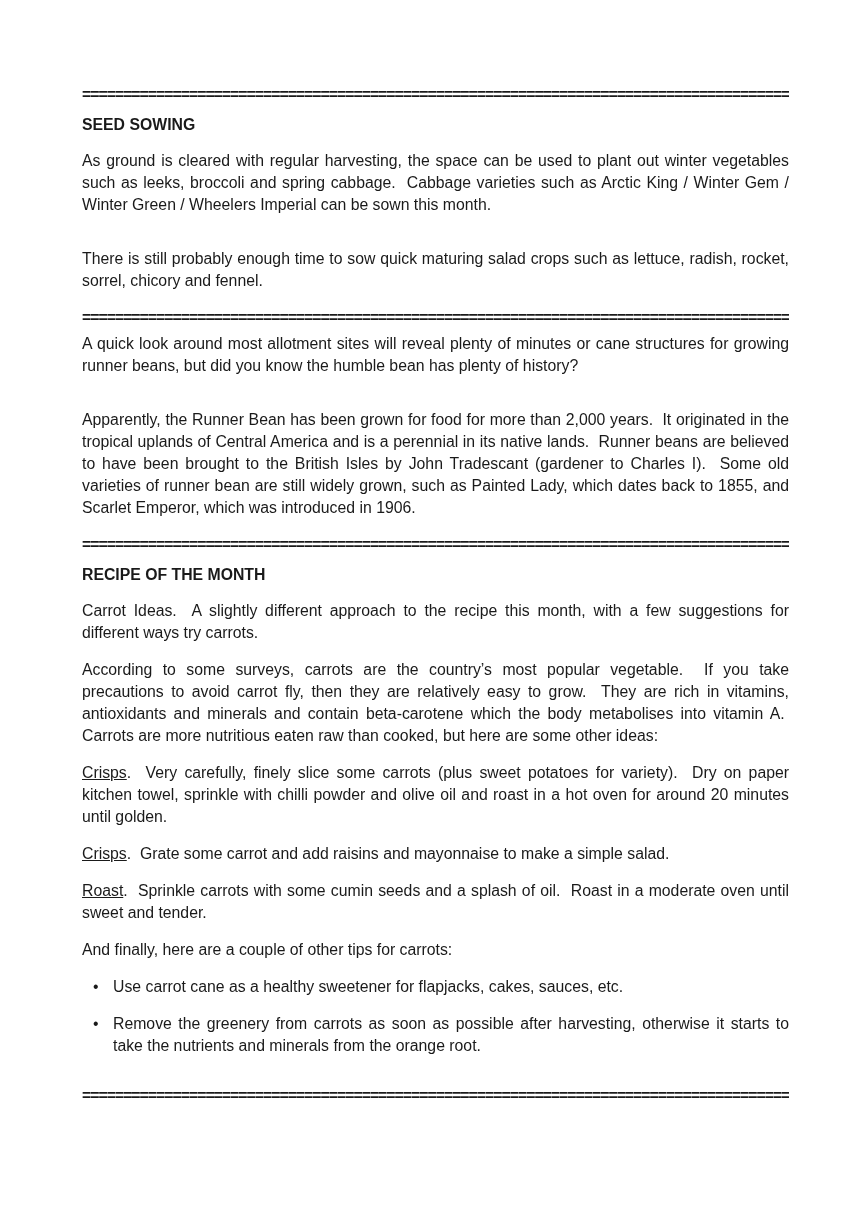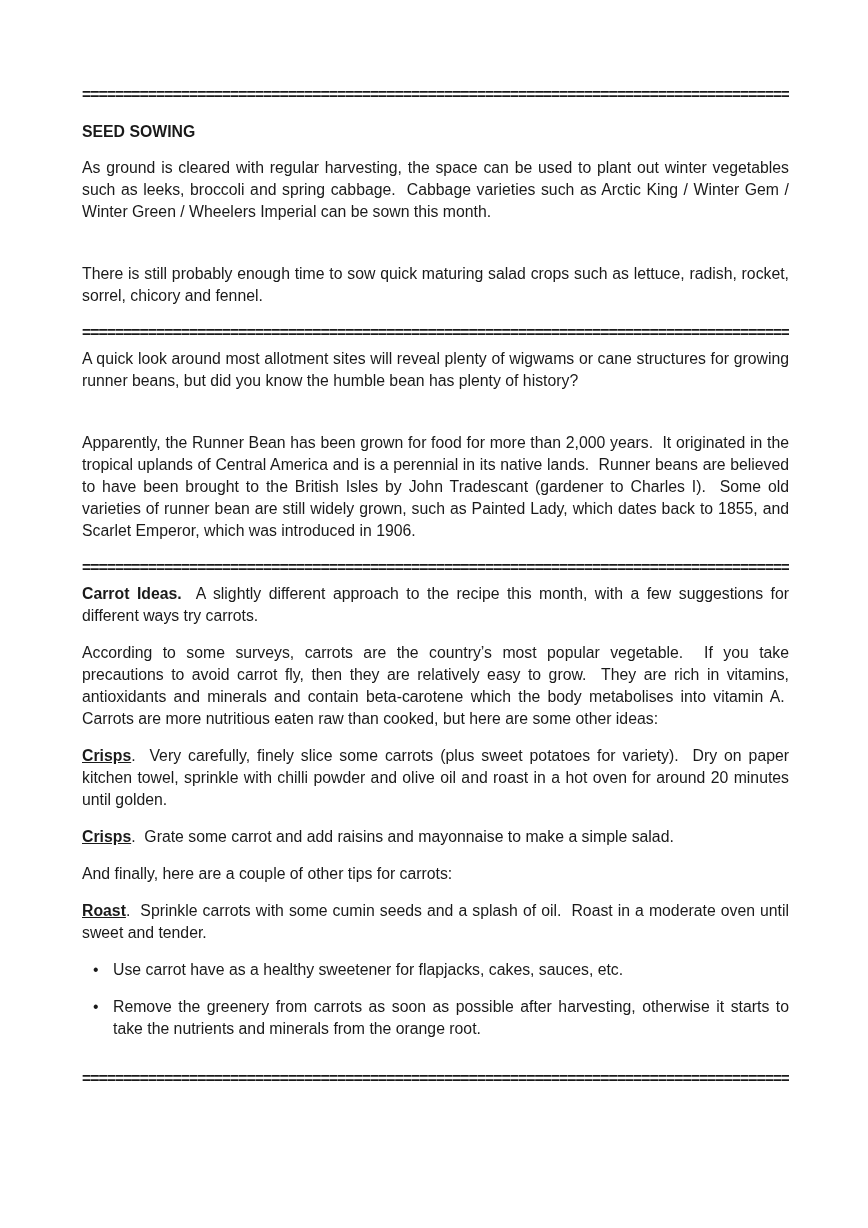--- a/index.html
+++ b/index.html
@@ -23,28 +23,28 @@
     font-weight: 700;
     white-space: nowrap;
     overflow: hidden;
     letter-spacing: -1px;
     margin: 12px 0 4px 0;
     color: #1a1a1a;
   }
   .divider.gap-before { margin-top: 28px; }
   .heading {
     font-weight: 700;
-    margin: 15px 0 14px 0;
+    margin: 8px 0 14px 0;
   }
   .para {
     margin: 0 0 15px 0;
     text-align: justify;
   }
-  .para.gap-before { margin-top: 40px; }
-  .b { font-weight: 700; }
+  .para.gap-before { margin-top: 32px; }
+  .b { font-weight: 400; }
   .u { text-decoration: underline; }
   .bullet {
     display: flex;
     margin: 0 0 15px 0;
   }
   .marker {
     flex: 0 0 31px;
     box-sizing: border-box;
     padding-left: 11px;
   }
@@ -56,32 +56,33 @@
 </head>
 <body>
 
 <div class="page">
   <div>
       <div class="divider">================================================================================================</div>
       <div class="heading">SEED SOWING</div>
       <p class="para"><span>As ground is cleared with regular harvesting, the space can be used to plant out winter vegetables such as leeks, broccoli and spring cabbage.&nbsp; Cabbage varieties such as Arctic King / Winter Gem / Winter Green / Wheelers Imperial can be sown this month.</span></p>
       <p class="para gap-before"><span>There is still probably enough time to sow quick maturing salad crops such as lettuce, radish, rocket, sorrel, chicory and fennel.</span></p>
       <div class="divider">================================================================================================</div>
-      <p class="para"><span>A quick look around most allotment sites will reveal plenty of wigwams or cane structures for growing runner beans, but did you know the humble bean has plenty of history?</span></p>
+      <p class="para"><span>A quick look around most allotment sites will reveal plenty of minutes or cane structures for growing runner beans, but did you know the humble bean has plenty of history?</span></p>
       <p class="para gap-before"><span>Apparently, the Runner Bean has been grown for food for more than 2,000 years.&nbsp; It originated in the tropical uplands of Central America and is a perennial in its native lands.&nbsp; Runner beans are believed to have been brought to the British Isles by John Tradescant (gardener to Charles I).&nbsp; Some old varieties of runner bean are still widely grown, such as Painted Lady, which dates back to 1855, and Scarlet Emperor, which was introduced in 1906.</span></p>
       <div class="divider">================================================================================================</div>
+      <div class="heading">RECIPE OF THE MONTH</div>
       <p class="para"><span class="b">Carrot Ideas.</span><span>&nbsp; A slightly different approach to the recipe this month, with a few suggestions for different ways try carrots.</span></p>
       <p class="para"><span>According to some surveys, carrots are the country’s most popular vegetable.&nbsp; If you take precautions to avoid carrot fly, then they are relatively easy to grow.&nbsp; They are rich in vitamins, antioxidants and minerals and contain beta-carotene which the body metabolises into vitamin A.&nbsp; Carrots are more nutritious eaten raw than cooked, but here are some other ideas:</span></p>
       <p class="para"><span class="b u">Crisps</span><span>.&nbsp; Very carefully, finely slice some carrots (plus sweet potatoes for variety).&nbsp; Dry on paper kitchen towel, sprinkle with chilli powder and olive oil and roast in a hot oven for around 20 minutes until golden.</span></p>
       <p class="para"><span class="b u">Crisps</span><span>.&nbsp; Grate some carrot and add raisins and mayonnaise to make a simple salad.</span></p>
+      <p class="para"><span class="b u">Roast</span><span>.&nbsp; Sprinkle carrots with some cumin seeds and a splash of oil.&nbsp; Roast in a moderate oven until sweet and tender.</span></p>
       <p class="para"><span>And finally, here are a couple of other tips for carrots:</span></p>
-      <p class="para"><span class="b u">Roast</span><span>.&nbsp; Sprinkle carrots with some cumin seeds and a splash of oil.&nbsp; Roast in a moderate oven until sweet and tender.</span></p>
       <div class="bullet">
         <span class="marker">•</span>
-        <div class="btext"><span>Use carrot have as a healthy sweetener for flapjacks, cakes, sauces, etc.</span></div>
+        <div class="btext"><span>Use carrot cane as a healthy sweetener for flapjacks, cakes, sauces, etc.</span></div>
       </div>
       <div class="bullet">
         <span class="marker">•</span>
         <div class="btext"><span>Remove the greenery from carrots as soon as possible after harvesting, otherwise it starts to take the nutrients and minerals from the orange root.</span></div>
       </div>
       <div class="divider gap-before">================================================================================================</div>
     </div>
 
 </div>
 

